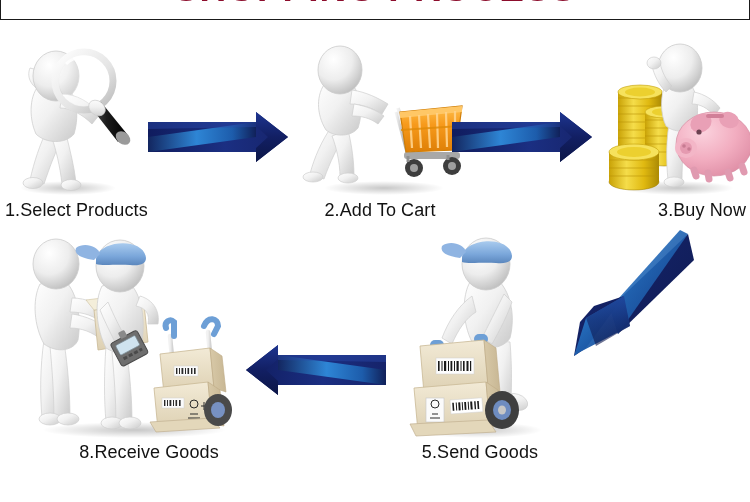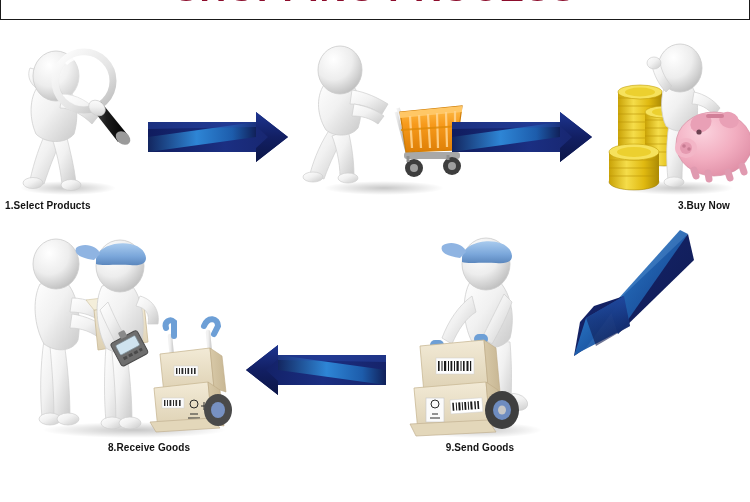--- a/index.html
+++ b/index.html
@@ -20,21 +20,21 @@
     position:absolute;left:0;right:0;top:4px;text-align:center;
     font-family:"Liberation Sans","DejaVu Sans",sans-serif;
     font-weight:bold;font-size:37px;letter-spacing:1px;
     color:#8c0d2c;white-space:nowrap;line-height:44px;
   }
 
   
   .node{position:absolute;}
   .node .art{position:relative;}
   .node .caption{
-    text-align:center;font-weight:bold;font-size:10px;color:#121212;
+    text-align:center;font-weight:normal;font-size:18px;color:#121212;
     white-space:nowrap;letter-spacing:.1px;margin-top:2px;
   }
 
   .arrow{position:absolute;}
   svg{display:block;overflow:visible;}
 </style>
 </head>
 <body>
 
 <div id="page">
@@ -208,20 +208,21 @@
         </g>
         <line x1="105" y1="88" x2="164" y2="84" stroke="#e08a08" stroke-width="2" opacity=".8"></line>
 
         <circle cx="118" cy="126" r="9" fill="#3d3d3d"></circle>
         <circle cx="118" cy="126" r="4" fill="#9e9e9e"></circle>
         <circle cx="156" cy="124" r="9" fill="#3d3d3d"></circle>
         <circle cx="156" cy="124" r="4" fill="#9e9e9e"></circle>
         <path d="M112 114 L112 120 M152 113 L152 118" stroke="#8f8f8f" stroke-width="3"></path>
       </svg>
     </div>
+    <div class="caption">2.Add To Cart</div>
   </div>
 
   <div class="arrow" style="left:452px;top:108px;">
     <svg width="142" height="58" viewBox="0 0 142 58">
       <polygon points="0,14 108,14 108,4 140,29 108,54 108,44 0,44" fill="url(#gArrTop)"></polygon>
       <polygon points="0,29 108,14 108,29 0,44" fill="url(#gArrBright)" opacity=".95"></polygon>
       <polygon points="108,4 140,29 108,54 108,40 120,29 108,18" fill="url(#gArrHead)"></polygon>
       <polygon points="0,14 108,14 108,19 0,21" fill="#2a4aa8" opacity=".45"></polygon>
     </svg>
   </div>
@@ -293,21 +294,21 @@
           <rect x="102" y="74" width="18" height="4" rx="2" fill="#d17f98"></rect>
           <ellipse cx="82" cy="108" rx="11" ry="10" fill="#f3b6c7"></ellipse>
           <ellipse cx="82" cy="108" rx="6" ry="6" fill="#e59ab0"></ellipse>
           <circle cx="80" cy="106" r="1.8" fill="#c77b92"></circle>
           <circle cx="85" cy="109" r="1.8" fill="#c77b92"></circle>
           <circle cx="95" cy="92" r="2.6" fill="#6b4150"></circle>
           <path d="M90 130 L92 136 M104 133 L105 139 M124 132 L126 138 M138 126 L140 132" stroke="#e09ab0" stroke-width="7" stroke-linecap="round"></path>
         </g>
       </svg>
     </div>
-    <div class="caption" style="text-align:right;padding-right:20px;">3.Buy Now</div>
+    <div class="caption" style="text-align:right;padding-right:4px;">3.Buy Now</div>
   </div>
 
   <div class="arrow" style="left:570px;top:228px;">
     <svg width="126" height="132" viewBox="0 0 126 132">
       <g transform="translate(2,2)">
         <polygon points="116,4 122,30 46,104 38,78" fill="url(#gArrDiagA)"></polygon>
         <polygon points="116,4 46,104 38,78 108,0" fill="url(#gArrDiagB)" opacity=".9"></polygon>
         <polygon points="52,66 14,118 2,126 8,92 22,76" fill="url(#gArrDiagA)"></polygon>
         <polygon points="52,66 58,96 8,122 2,126 14,88" fill="url(#gArrDiagB)" opacity=".95"></polygon>
         <polygon points="52,66 58,96 24,116 14,88" fill="url(#gArrHead)" opacity=".6"></polygon>
@@ -379,21 +380,21 @@
           </g>
 
           <polygon points="18,202 96,198 104,210 24,214" fill="#e3d7ba" stroke="#c2b090" stroke-width=".7"></polygon>
         </g>
 
         <ellipse cx="110" cy="188" rx="17" ry="19" fill="#3f3f3f"></ellipse>
         <ellipse cx="110" cy="188" rx="9" ry="10" fill="#6e8cc0"></ellipse>
         <ellipse cx="110" cy="188" rx="4" ry="4.5" fill="#c6c6c6"></ellipse>
       </svg>
     </div>
-    <div class="caption">9.Send Goods</div>
+    <div class="caption">5.Send Goods</div>
   </div>
 
   <div class="arrow" style="left:244px;top:342px;">
     <svg width="142" height="56" viewBox="0 0 142 56">
       <polygon points="142,13 34,13 34,3 2,28 34,53 34,43 142,43" fill="url(#gArrTop)"></polygon>
       <polygon points="142,28 34,13 34,28 142,43" fill="url(#gArrBright)" opacity=".95"></polygon>
       <polygon points="34,3 2,28 34,53 34,39 22,28 34,17" fill="url(#gArrHead)"></polygon>
       <polygon points="142,13 34,13 34,18 142,20" fill="#2a4aa8" opacity=".45"></polygon>
     </svg>
   </div>

